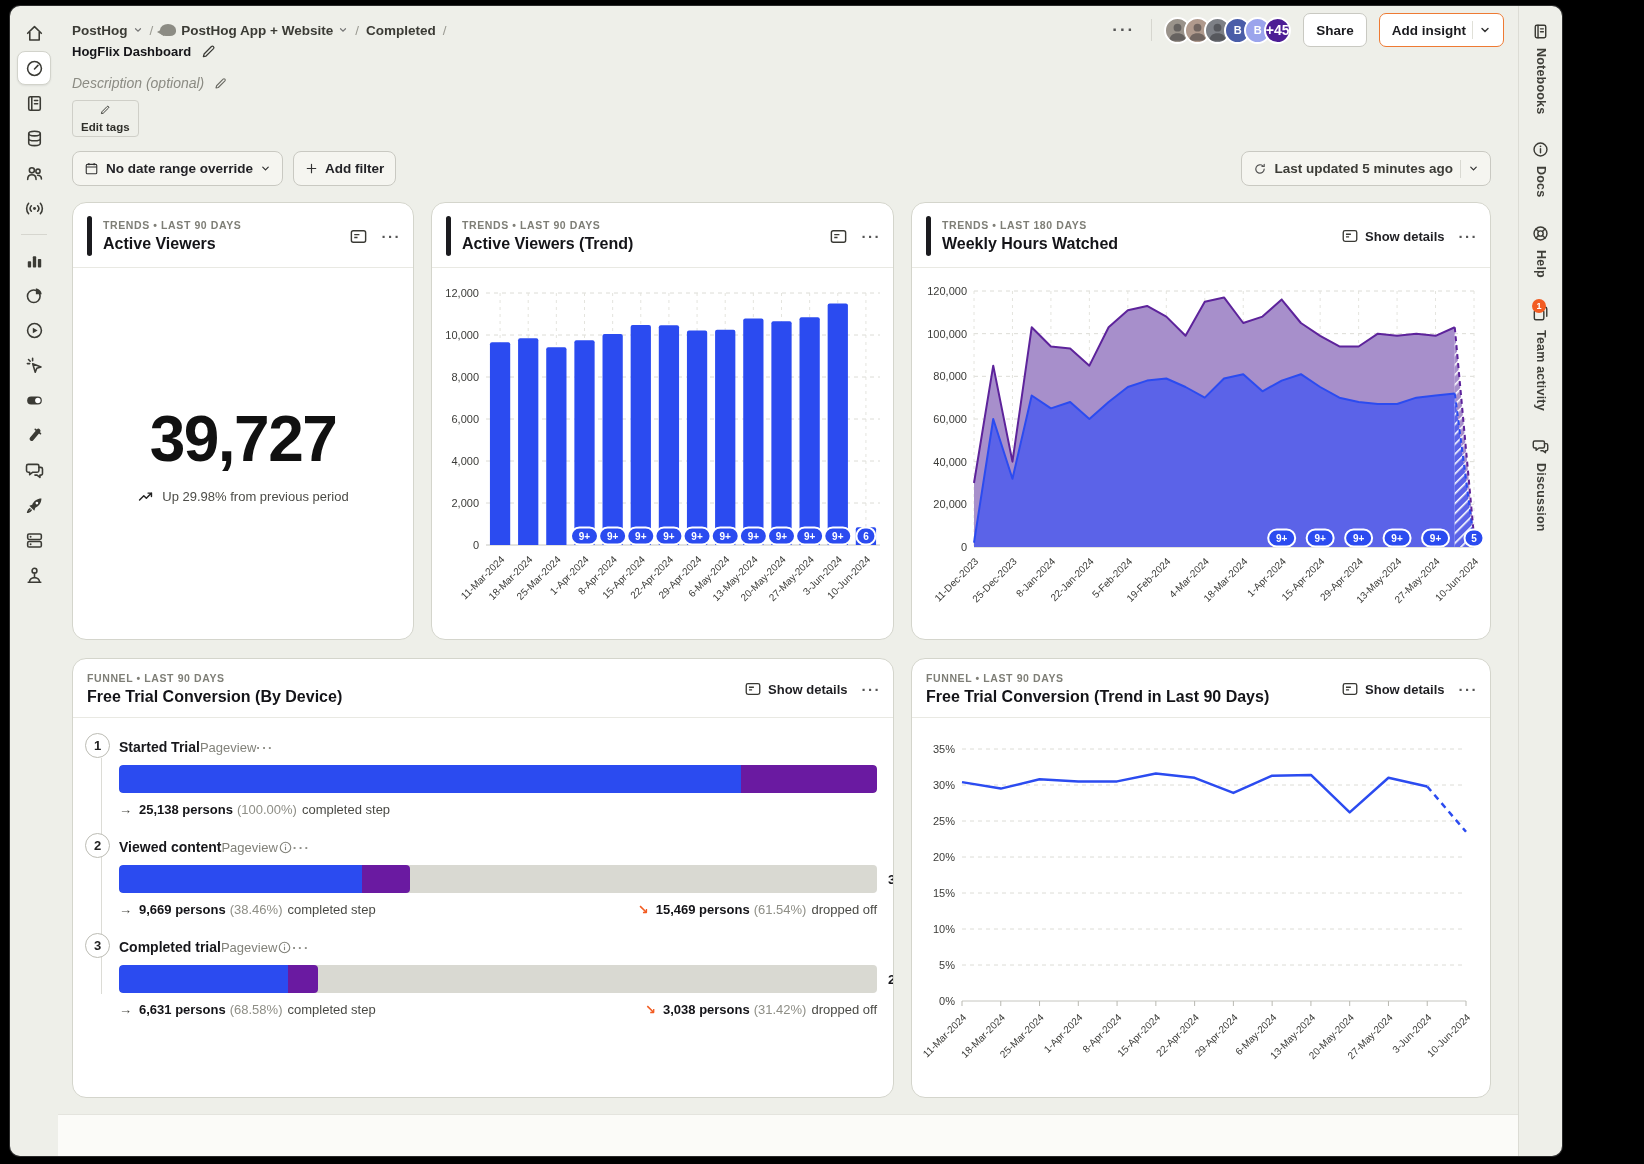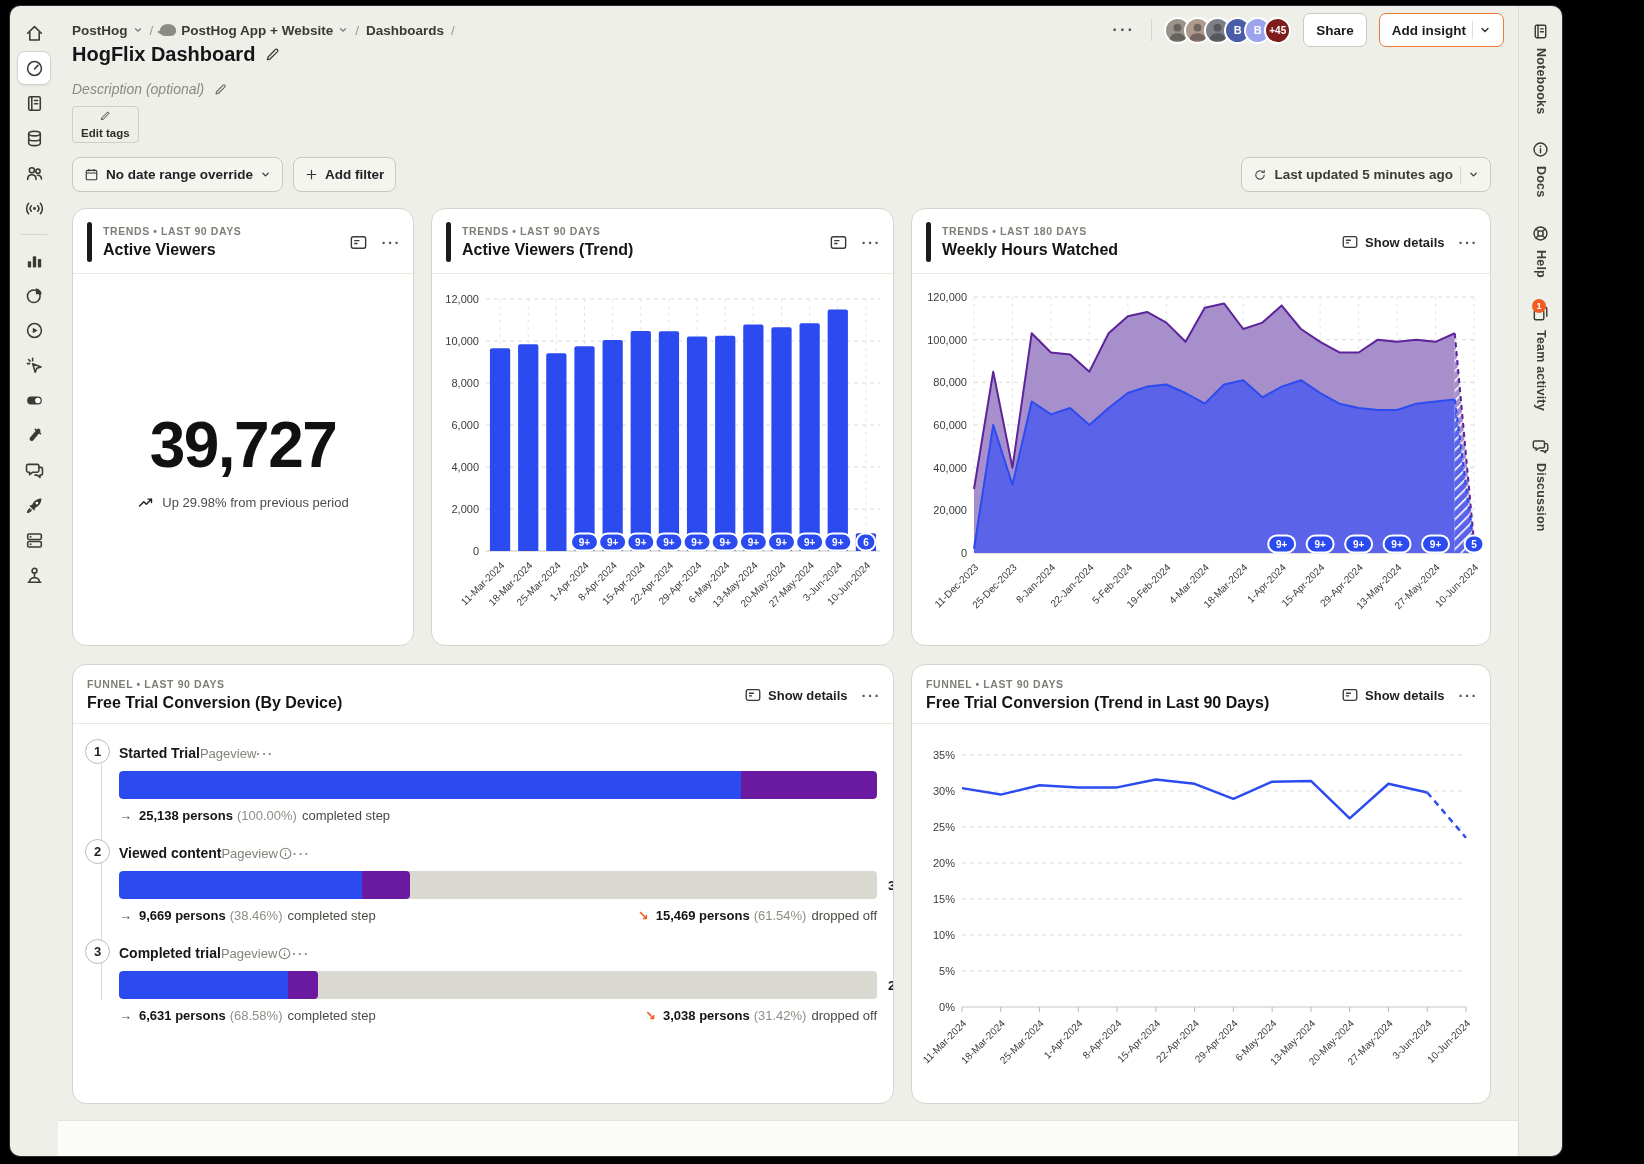--- a/index.html
+++ b/index.html
@@ -32,21 +32,21 @@
   .vdiv{width:1px;height:22px;background:#d6d6cf;}
   .avatars{display:flex;align-items:center;}
   .avatar{width:27px;height:27px;border-radius:50%;border:2px solid #fff;margin-left:-7px;display:flex;
     align-items:center;justify-content:center;color:#fff;font-size:11px;font-weight:700;overflow:hidden;cursor:pointer;}
   .avatar:first-child{margin-left:0;}
   .btn{display:flex;align-items:center;gap:8px;background:#fff;border:1px solid #c9c9c2;border-radius:7px;
     padding:0 12px;height:34px;font-size:13.5px;font-weight:700;color:#1b1b1f;cursor:pointer;}
   .btn.primary{border:1.5px solid #ee7a33;}
   .btn .btn-div{width:1px;height:18px;background:#e0e0d8;margin:0 -2px;}
   .titlerow{display:flex;align-items:center;gap:9px;margin-top:1px;}
-  .page-title{font-size:20px;font-weight:700;color:#151519;}
+  .page-title{font-size:13px;font-weight:700;color:#151519;}
   .desc-row{margin-top:15px;display:flex;align-items:center;gap:9px;font-size:14px;color:#8b8b83;font-style:italic;}
   .tags-row{margin-top:9px;}
   .tag-btn{display:inline-flex;align-items:center;gap:5px;border:1px solid #cfcfc8;border-radius:4px;
     padding:3px 8px;font-size:11.5px;font-weight:600;color:#2f2f2a;cursor:pointer;flex-direction:column;}
   .filterrow{margin-top:14px;display:flex;align-items:center;}
   .pill{display:flex;align-items:center;gap:7px;background:#f5f5f0;border:1px solid #c9c9c2;border-radius:8px;
     height:35px;padding:0 11px;font-size:13.5px;font-weight:600;color:#232327;cursor:pointer;margin-right:10px;}
   .pill .btn-div{width:1px;height:18px;background:#d9d9d2;}
   .filterrow-right{margin-left:auto;margin-right:13px;}
   
@@ -215,21 +215,21 @@
             <span class="crumb-sep">/</span>
             <span class="crumb">
               <span class="hog-logo"></span>
               <span>PostHog App + Website</span>
               <svg width="10" height="10" viewBox="0 0 20 20" fill="none" stroke="#777" stroke-width="2.4" stroke-linecap="round">
                 <path d="M5 7.5 L10 12.5 L15 7.5"></path>
               </svg>
             </span>
             <span class="crumb-sep">/</span>
             <span class="crumb">
-              <span>Dashboards</span>
+              <span>Completed</span>
             </span>
             <span class="crumb-sep">/</span>
           </div>
         <div class="row1-right">
           <div class="dots-btn">···</div>
           <div class="vdiv"></div>
           <div class="avatars" id="avatars">
               <div class="avatar" style="background: rgb(154, 147, 139);">
                 <svg width="23" height="23" viewBox="0 0 20 20">
                   <circle cx="10" cy="7.5" r="3.4" fill="rgba(40,40,45,.45)"></circle>
@@ -243,21 +243,21 @@
                 </svg>
               </div>
               <div class="avatar" style="background: rgb(125, 128, 134);">
                 <svg width="23" height="23" viewBox="0 0 20 20">
                   <circle cx="10" cy="7.5" r="3.4" fill="rgba(40,40,45,.45)"></circle>
                   <path d="M3 19 C3 14.5 6 12.4 10 12.4 C14 12.4 17 14.5 17 19 Z" fill="rgba(40,40,45,.45)"></path>
                 </svg>
               </div>
               <div class="avatar" style="background: rgb(74, 93, 168);">B</div>
               <div class="avatar" style="background: rgb(155, 164, 236);">B</div>
-              <div class="avatar" style="background: #7f1d1d; font-size: 10px;">+45</div>
+              <div class="avatar" style="background: #4c1d95; font-size: 14px;">+45</div>
             </div>
           <button class="btn">
               <span>Share</span>
             </button>
           <button class="btn primary">
             <span>Add insight</span>
             <span class="btn-div"></span>
             <svg width="12" height="12" viewBox="0 0 20 20" fill="none" stroke="#333" stroke-width="2.4" stroke-linecap="round">
                 <path d="M5 7.5 L10 12.5 L15 7.5"></path>
               </svg>

